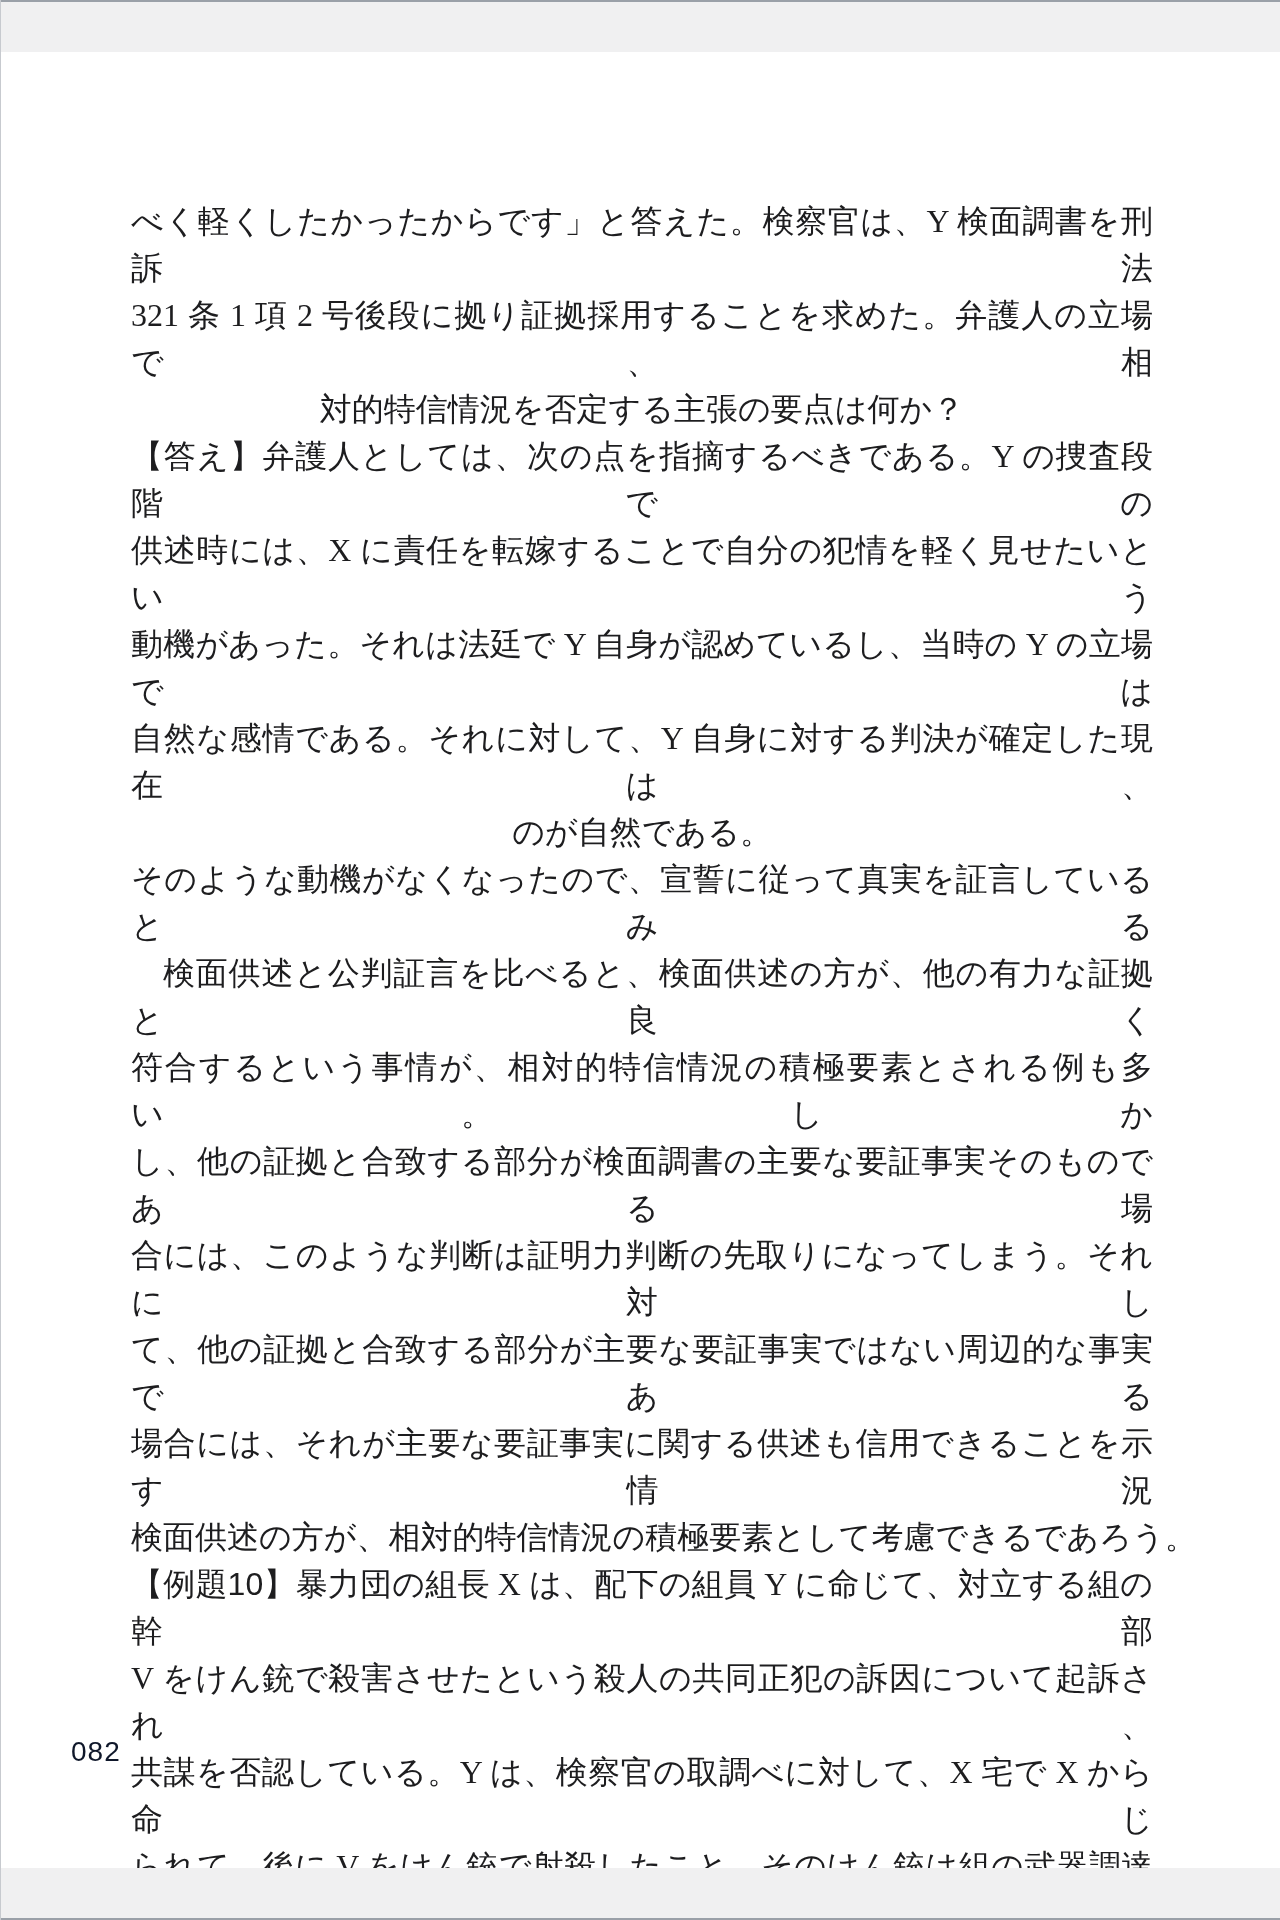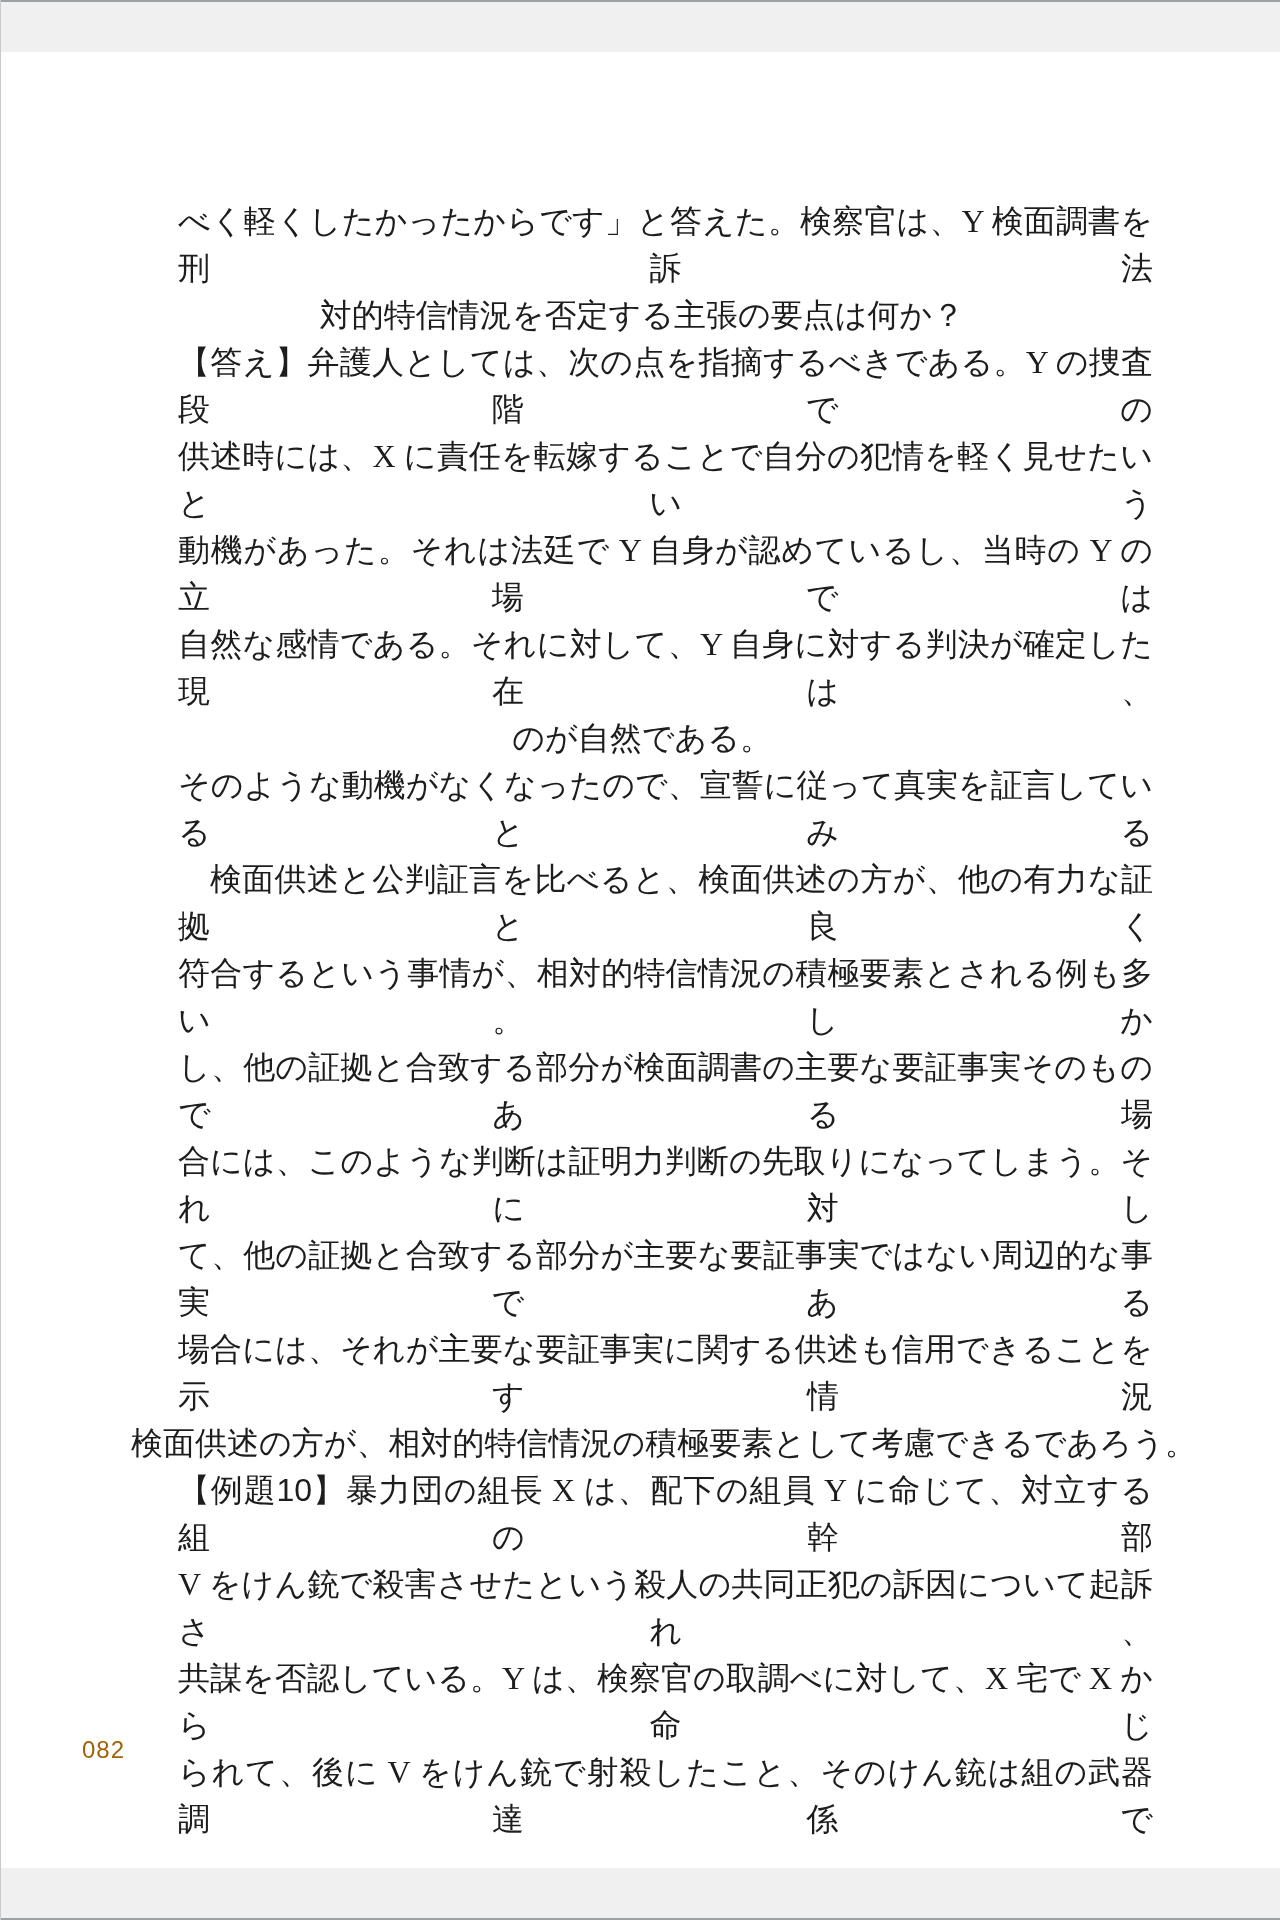--- a/index.html
+++ b/index.html
@@ -37,44 +37,44 @@
     font-size: 32px;
     line-height: 47px;
     letter-spacing: 0;
   }
   .line { white-space: nowrap; text-align: center; }
   .line.justify {
     white-space: normal;
     text-align: justify;
     text-align-last: justify;
     text-justify: inter-character;
-    margin-left: 47px;
   }
   .line.indent { text-indent: 32px; }
   .lead {
     font-family: "Liberation Sans", sans-serif;
     font-weight: normal;
   }
   .page-number {
     position: absolute;
-    left: 81px; top: 1736px;
+    left: 70px; top: 1736px;
     font-family: "Liberation Sans", sans-serif;
-    font-size: 24px;
+    font-size: 28px;
     letter-spacing: 1px;
-    color: #a16207;
+    color: #0f172a;
   }
 </style>
 </head>
 <body>
 
 <div class="page">
   <div class="band-top"></div>
 
   <div class="text-block" id="text-block">
       <div class="line justify">べく軽くしたかったからです」と答えた。検察官は、Y 検面調書を刑訴法</div>
+      <div class="line justify">321 条 1 項 2 号後段に拠り証拠採用することを求めた。弁護人の立場で、相</div>
       <div class="line">対的特信情況を否定する主張の要点は何か？</div>
       <div class="line justify"><span class="lead">【答え】</span>弁護人としては、次の点を指摘するべきである。Y の捜査段階での</div>
       <div class="line justify">供述時には、X に責任を転嫁することで自分の犯情を軽く見せたいという</div>
       <div class="line justify">動機があった。それは法廷で Y 自身が認めているし、当時の Y の立場では</div>
       <div class="line justify">自然な感情である。それに対して、Y 自身に対する判決が確定した現在は、</div>
       <div class="line">のが自然である。</div>
       <div class="line justify">そのような動機がなくなったので、宣誓に従って真実を証言しているとみる</div>
       <div class="line justify indent">検面供述と公判証言を比べると、検面供述の方が、他の有力な証拠と良く</div>
       <div class="line justify">符合するという事情が、相対的特信情況の積極要素とされる例も多い。しか</div>
       <div class="line justify">し、他の証拠と合致する部分が検面調書の主要な要証事実そのものである場</div>

